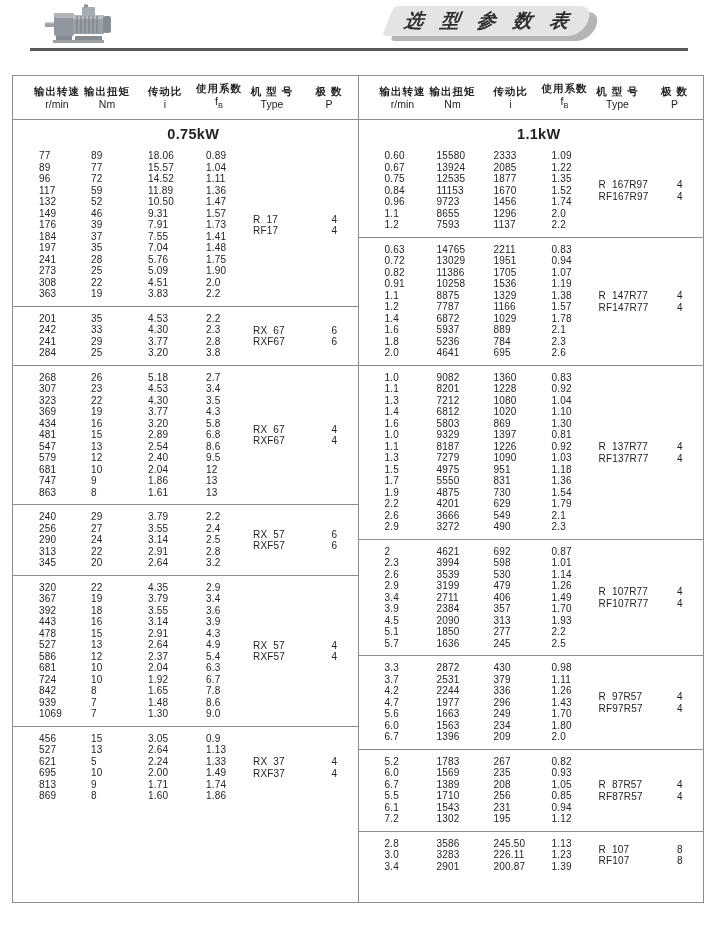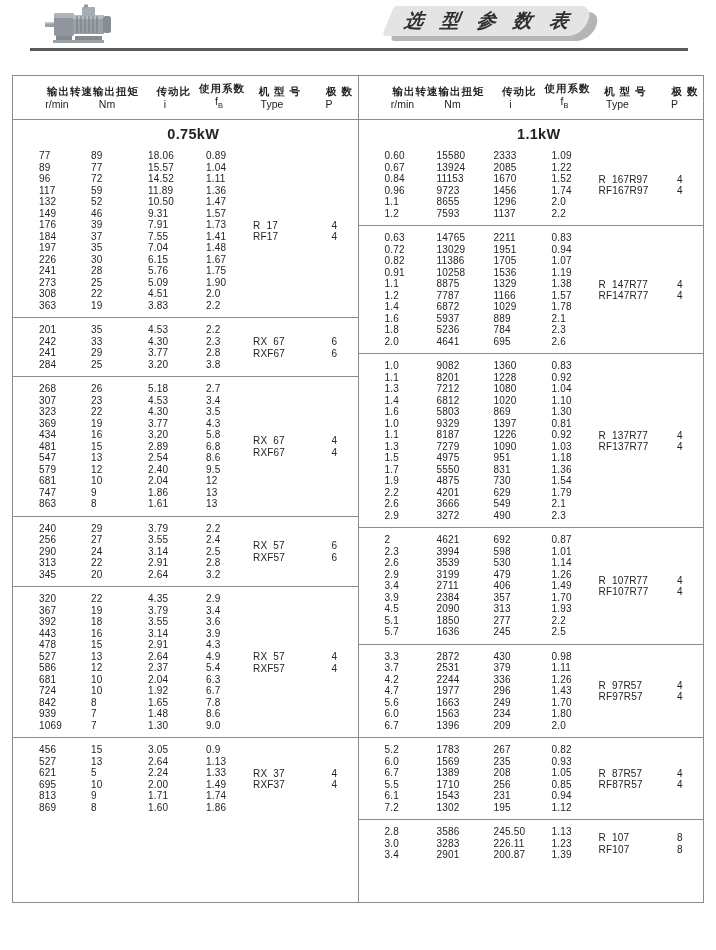--- a/index.html
+++ b/index.html
@@ -21,21 +21,21 @@
   
   #sel-table{position:absolute;left:12px;top:75px;width:692px;height:828px;
              border:1px solid #8c8c8c;box-sizing:border-box;background:#fff;}
   #table-body{display:flex;width:100%;height:100%;}
   .half{flex:1 1 0;display:flex;flex-direction:column;min-width:0;}
   .half + .half{border-left:1px solid #8c8c8c;}
 
   .thead{position:relative;height:43px;flex:0 0 auto;border-bottom:1px solid #8c8c8c;}
   .th{position:absolute;top:0;height:100%;display:flex;flex-direction:column;
       justify-content:center;text-align:center;}
-  .th-zh{font-size:10.5px;font-weight:bold;letter-spacing:1px;line-height:13px;text-align:right;}
+  .th-zh{font-size:10.5px;font-weight:bold;letter-spacing:1px;line-height:13px;}
   .th-en{font-size:10.5px;line-height:13px;}
   .th-en sub{font-size:7.5px;}
   .th0{left:8px;width:72px;}  .th1{left:62px;width:64px;}
   .th2{left:126px;width:52px;} .th3{left:180px;width:52px;}
   .th4{left:230px;width:58px;} .th5{left:292px;width:48px;}
 
   .content{position:relative;flex:1 1 auto;}
   .power{margin:6px 0 2px 16px;font-size:14.5px;font-weight:bold;letter-spacing:0.3px;text-align:center;}
 
   .block{position:relative;padding:6px 0;}
@@ -164,26 +164,20 @@
                   <div class="cell">7.55</div>
                   <div class="cell">1.41</div>
                 </div>
                 <div class="row">
                   <div class="cell">197</div>
                   <div class="cell">35</div>
                   <div class="cell">7.04</div>
                   <div class="cell">1.48</div>
                 </div>
                 <div class="row">
-                  <div class="cell">226</div>
-                  <div class="cell">30</div>
-                  <div class="cell">6.15</div>
-                  <div class="cell">1.67</div>
-                </div>
-                <div class="row">
                   <div class="cell">241</div>
                   <div class="cell">28</div>
                   <div class="cell">5.76</div>
                   <div class="cell">1.75</div>
                 </div>
                 <div class="row">
                   <div class="cell">273</div>
                   <div class="cell">25</div>
                   <div class="cell">5.09</div>
                   <div class="cell">1.90</div>
@@ -549,20 +543,26 @@
                   <div class="cell">2333</div>
                   <div class="cell">1.09</div>
                 </div>
                 <div class="row">
                   <div class="cell">0.67</div>
                   <div class="cell">13924</div>
                   <div class="cell">2085</div>
                   <div class="cell">1.22</div>
                 </div>
                 <div class="row">
+                  <div class="cell">0.75</div>
+                  <div class="cell">12535</div>
+                  <div class="cell">1877</div>
+                  <div class="cell">1.35</div>
+                </div>
+                <div class="row">
                   <div class="cell">0.84</div>
                   <div class="cell">11153</div>
                   <div class="cell">1670</div>
                   <div class="cell">1.52</div>
                 </div>
                 <div class="row">
                   <div class="cell">0.96</div>
                   <div class="cell">9723</div>
                   <div class="cell">1456</div>
                   <div class="cell">1.74</div>

